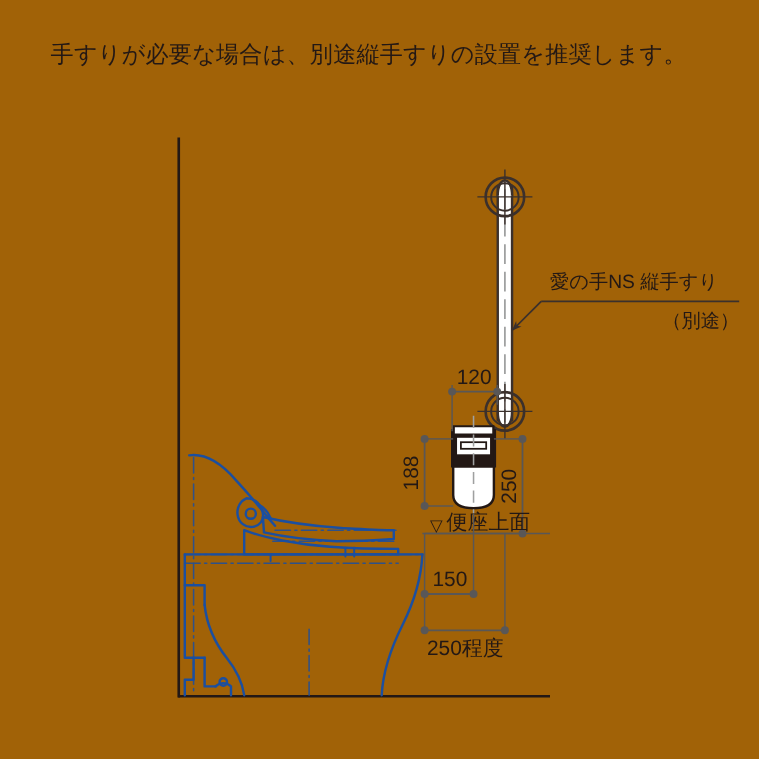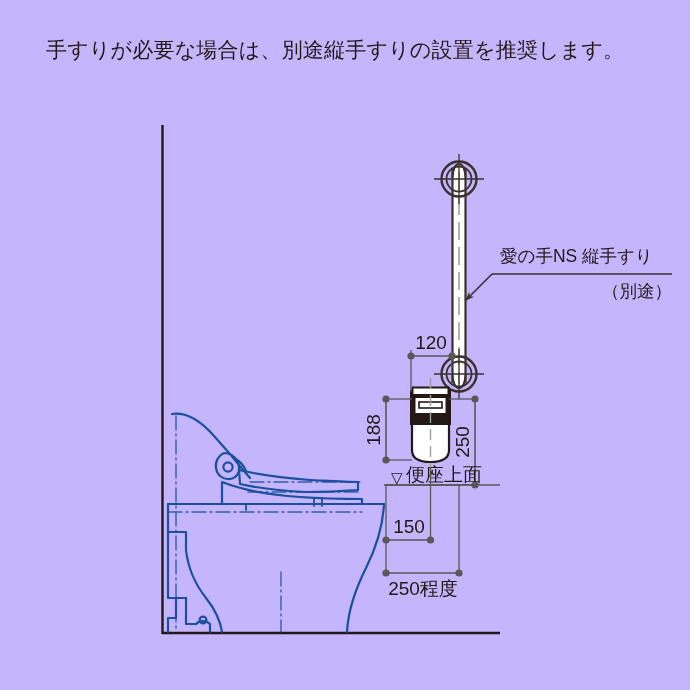--- a/index.html
+++ b/index.html
@@ -11,21 +11,21 @@
     width: 690px;
     height: 690px;
     font-family: "Liberation Sans", "DejaVu Sans", sans-serif;
     position: relative;
     overflow: hidden;
   }
   #page {
     position: relative;
     width: 690px;
     height: 690px;
-    background: #c4b5fd;
+    background: #a16207;
   }
   #caption {
     position: absolute;
     left: 46px;
     top: 36px;
     font-size: 21px;
     line-height: 28px;
     color: #231815;
     letter-spacing: 0.2px;
     white-space: nowrap;

